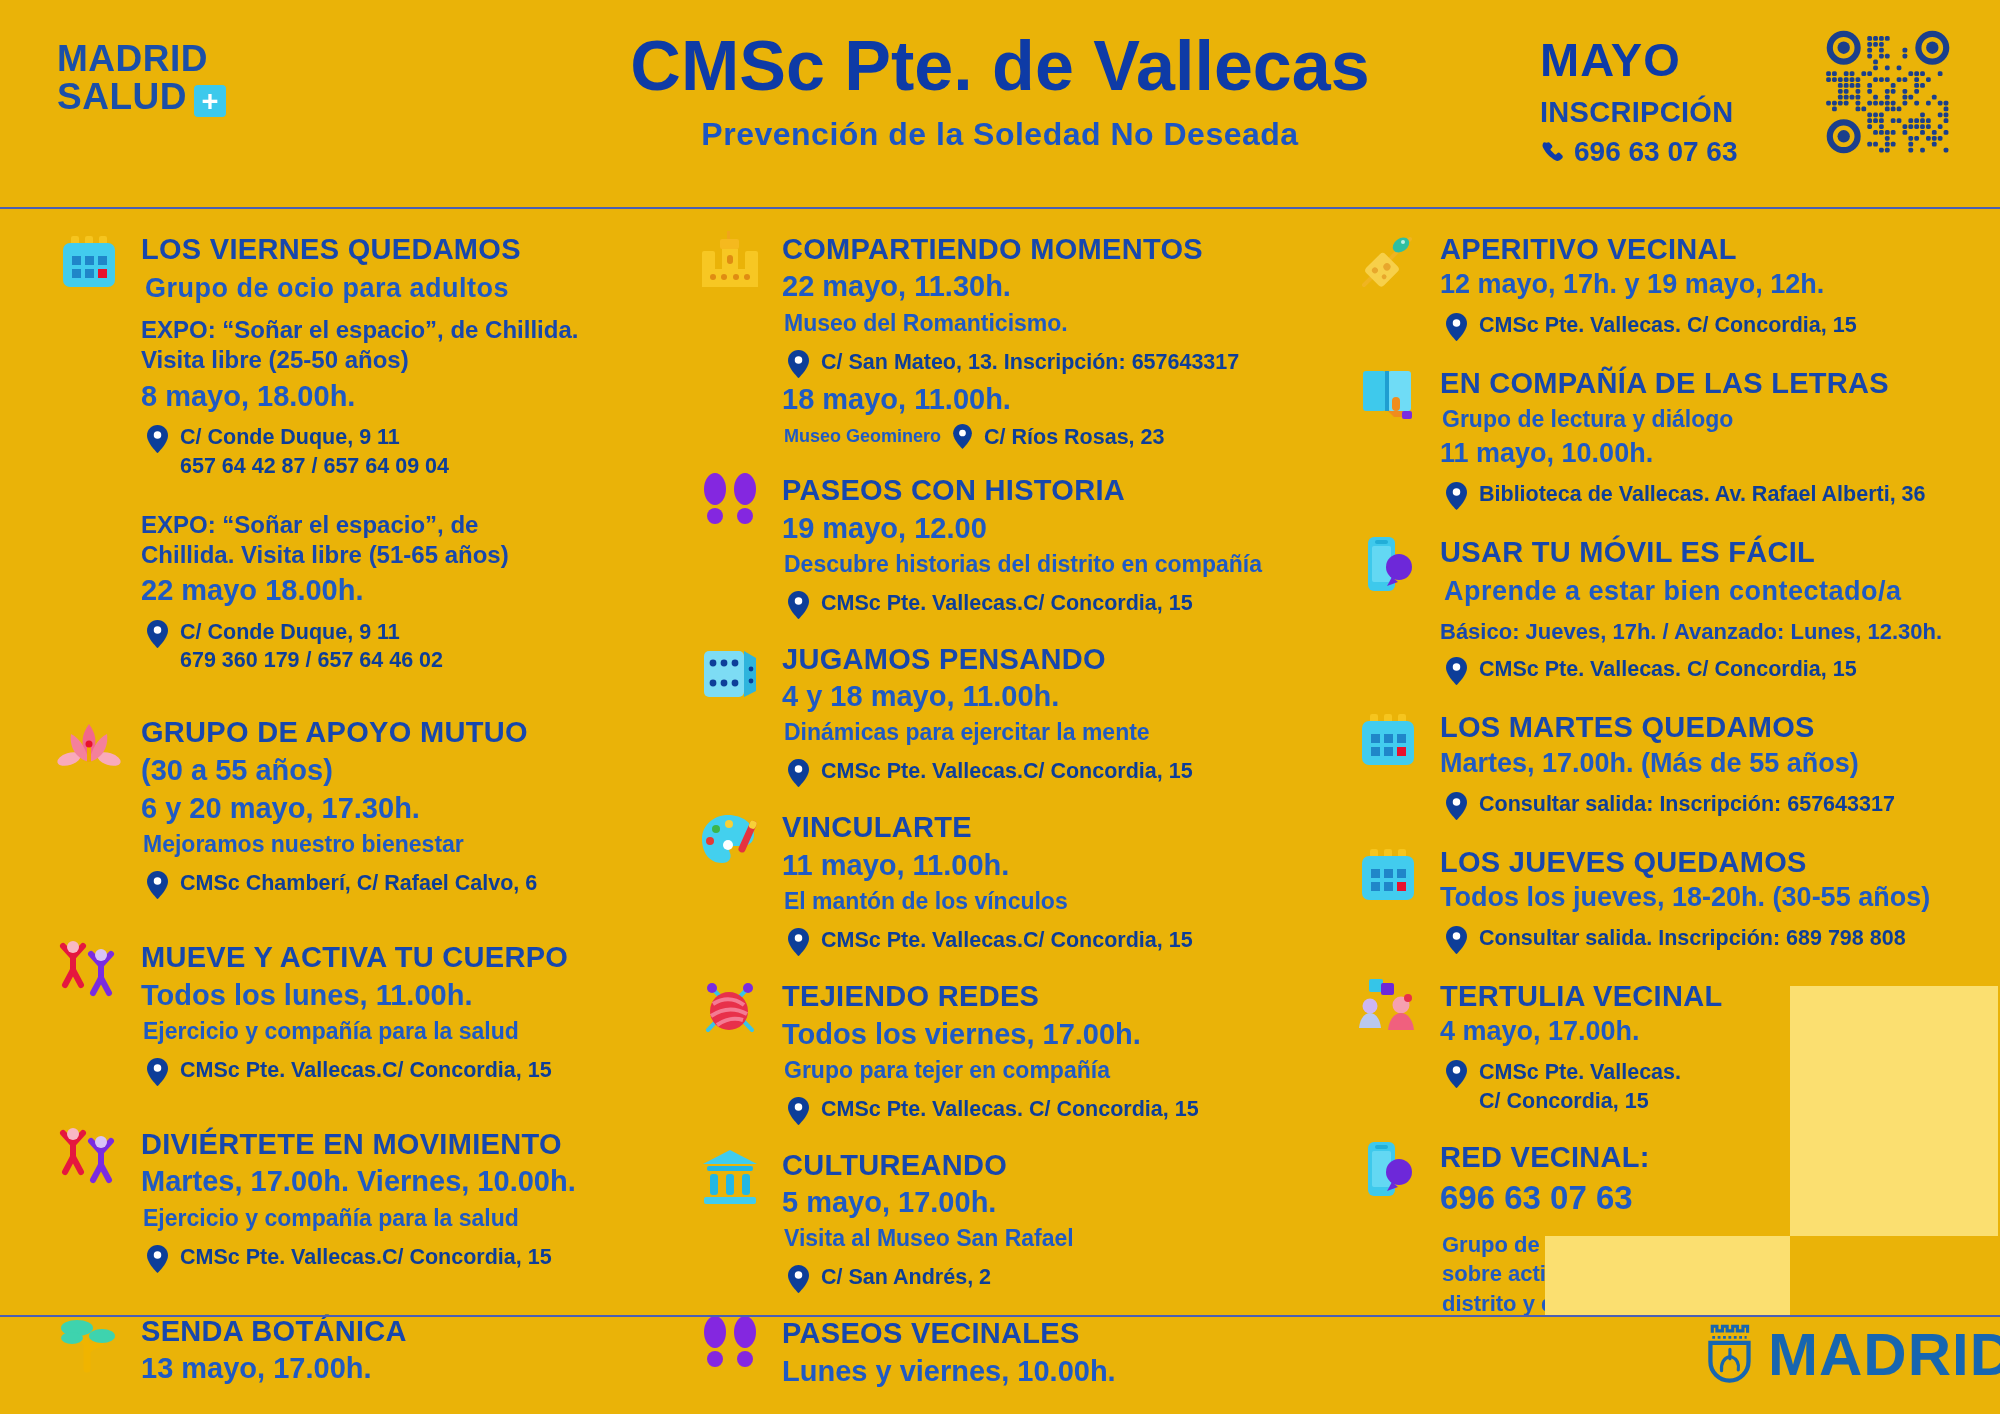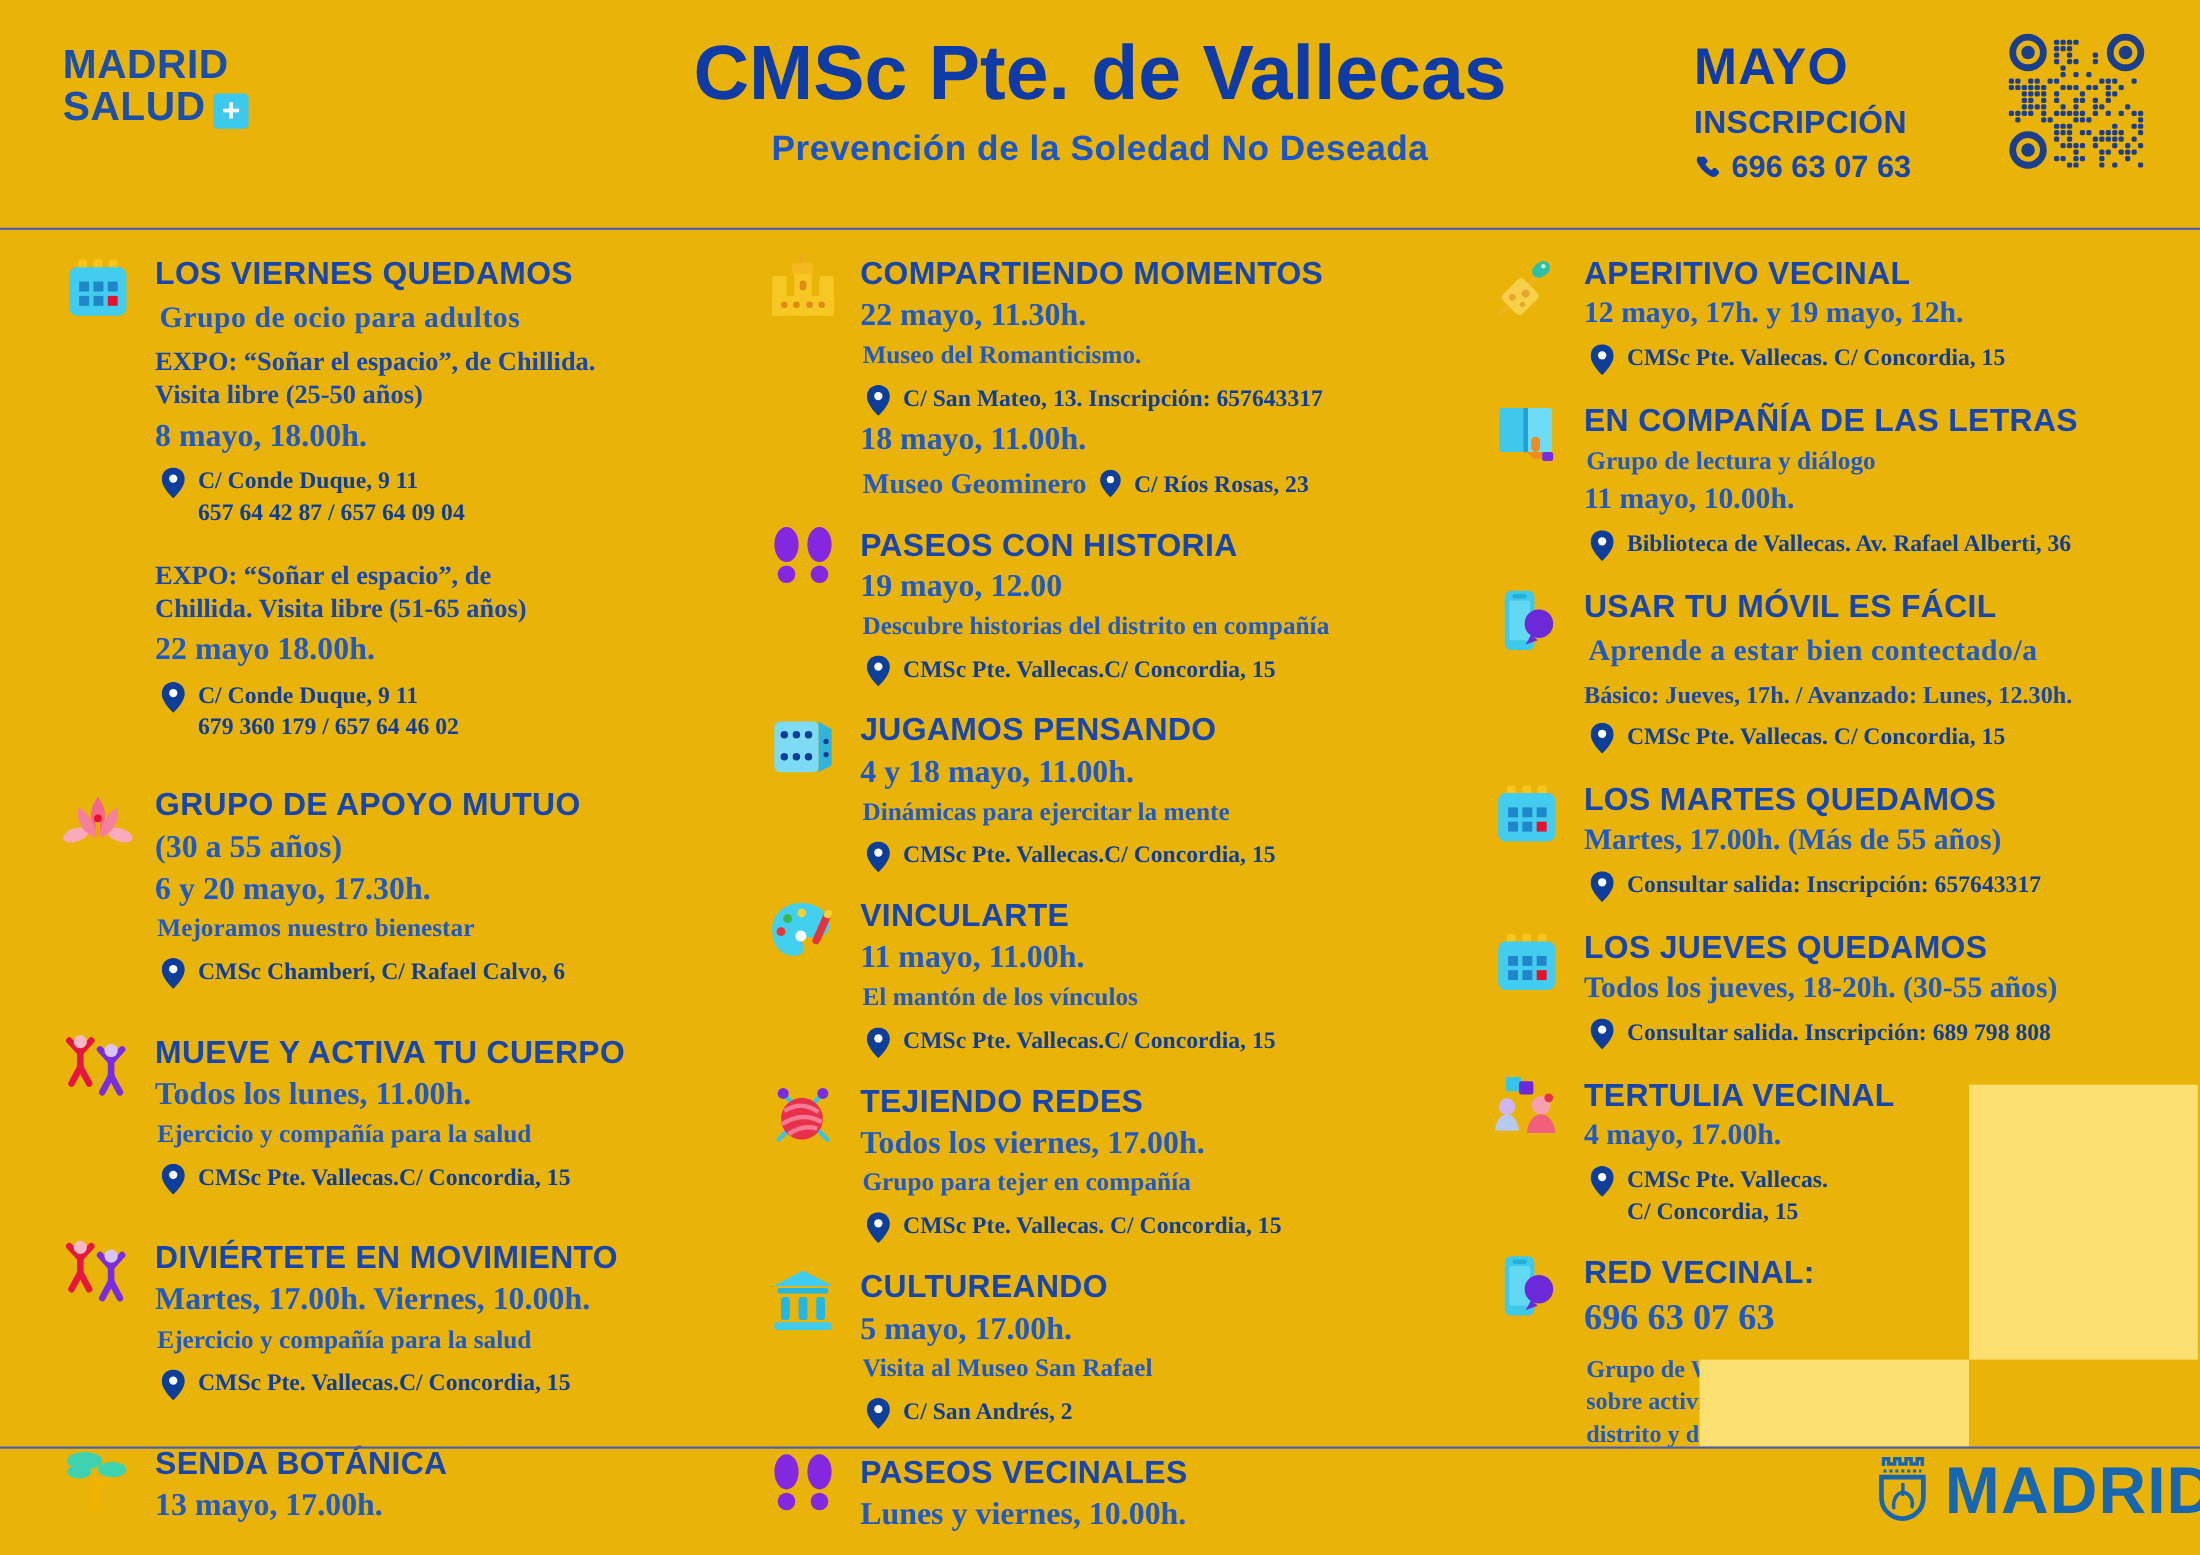--- a/index.html
+++ b/index.html
@@ -32,34 +32,34 @@
   .col{position:absolute;top:233px;display:flex;flex-direction:column;}
   #col-0{left:57px;width:595px;gap:42px;}
   #col-1{left:698px;width:600px;gap:24px;}
   #col-2{left:1356px;width:614px;gap:26px;}
 
   .event{display:grid;grid-template-columns:84px 1fr;align-items:start;}
   .ev-icon{width:64px;height:64px;margin-top:-4px;}
   .ev-icon svg{width:100%;height:100%;display:block;}
   .ev-title{font-size:29px;font-weight:800;color:var(--b700);line-height:1.12;letter-spacing:.3px;}
 
-  .row{line-height:1.22;font-family:Liberation Serif, serif;}
+  .row{line-height:1.22;}
   .row.subtitle{font-size:27px;font-weight:700;color:var(--b500);margin:7px 0 0 4px;}
   .row.note{font-size:24px;font-weight:700;color:var(--b700);margin:10px 0 0 0;line-height:1.24;}
   .row.date{font-size:29px;font-weight:800;color:var(--b500);margin-top:4px;line-height:1.18;}
   .row.title2{font-size:33px;font-weight:800;color:var(--b500);margin-top:4px;}
   .row.desc{font-size:23px;font-weight:700;color:var(--b500);margin:5px 0 0 2px;line-height:1.26;}
   .row.small{font-size:22px;font-weight:700;color:var(--b500);margin:12px 0 0 2px;line-height:1.35;}
   .row.gap{height:20px;}
   .row.pin{display:flex;gap:12px;margin:10px 0 0 6px;font-size:21.5px;font-weight:700;
            color:var(--b900);line-height:1.32;align-items:flex-start;}
   .pin-svg{width:21px;height:28px;flex:none;margin-top:2px;}
   .row.inlinepin{display:flex;align-items:center;gap:12px;margin:8px 0 0 2px;}
   .row.inlinepin .pin-svg{width:19px;height:25px;margin-top:0;}
-  .desc-inline{font-size:26px;font-weight:700;color:var(--b500);}
+  .desc-inline{font-size:18px;font-weight:700;color:var(--b500);}
   .pin-inline{font-size:21.5px;font-weight:700;color:var(--b900);}
   #col-2 .row.date{font-size:27px;}
   #col-2 .row.note{font-size:22px;}
 
   
   .deco-yellow{position:absolute;background:#fbdf70;}
   .deco-yellow.big{left:1790px;top:986px;width:208px;height:250px;}
   .deco-yellow.small{left:1545px;top:1236px;width:245px;height:79px;}
   footer{position:absolute;left:1703px;top:1320px;display:flex;align-items:center;gap:13px;}
   .crest svg{width:52px;height:68px;display:block;}

